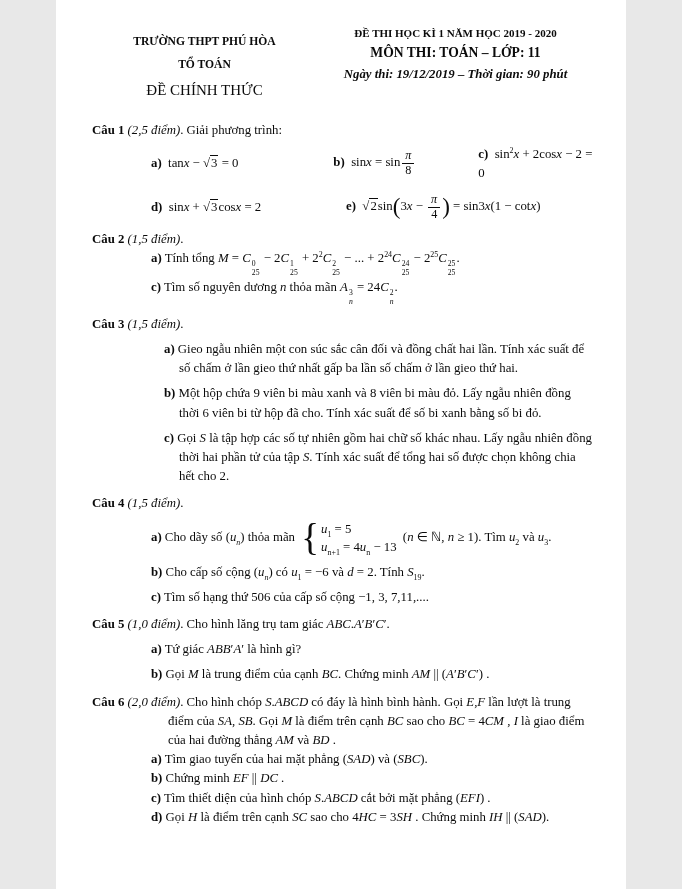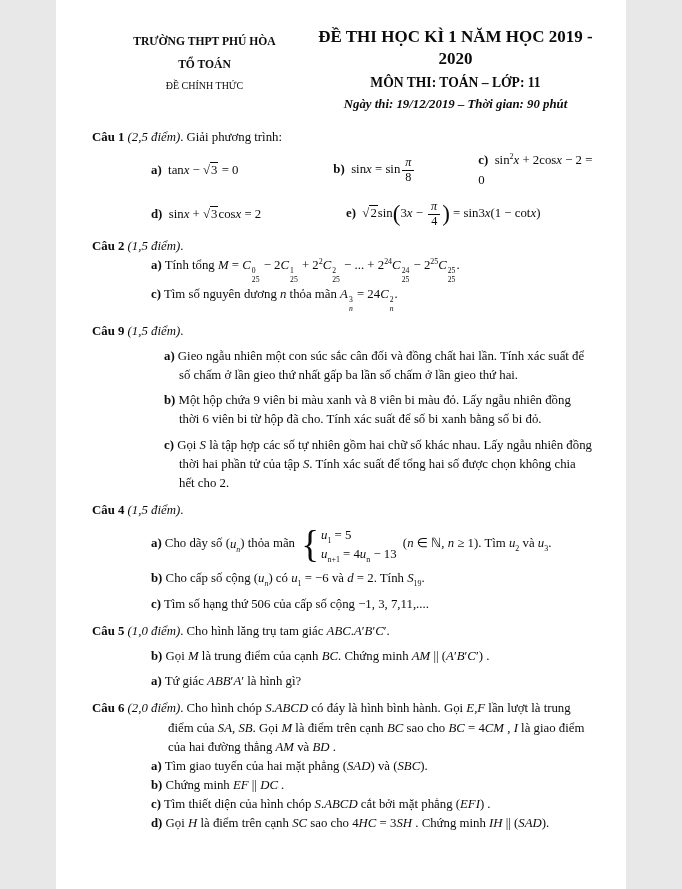--- a/index.html
+++ b/index.html
@@ -7,23 +7,23 @@
     position:relative; width:570px; height:889px; margin:0 auto;
     background:#ffffff; box-sizing:border-box;
     padding:26px 32px 18px 36px;
     font-family:"Liberation Serif", serif;
     font-size:12.8px; color:#0b0b0b; overflow:hidden;
   }
   
   .header { display:flex; margin-bottom:16px; }
   .h-left { width:225px; text-align:center; padding-top:5px; line-height:1.95; }
   .h-left .l1, .h-left .l2 { font-weight:bold; font-size:11.6px; }
-  .h-left .l3 { font-size:10px; }
+  .h-left .l3 { font-size:15px; }
   .h-right { flex:1; text-align:center; }
-  .h-title { font-weight:bold; font-size:17px; line-height:1.3; }
+  .h-title { font-weight:bold; font-size:11px; line-height:1.3; }
   .h-subject { font-weight:bold; font-size:13.6px; margin-top:5px; }
   .h-date { font-weight:bold; font-style:italic; font-size:12.8px; margin-top:6px; }
   
   .question { margin-bottom:8px; }
   .q-head { line-height:1.5; }
   .q-label { font-weight:bold;margin-top:32px; }
   .q-points { font-style:italic; }
   .q-hang { padding-left:76px; text-indent:-76px; line-height:1.5; }
   .parts { padding-left:59px; }
   .part { margin:6px 0; line-height:1.5; }
@@ -115,21 +115,21 @@
             <span>3</span>
             <span><i>n</i></span>
           </span> = 24<i>C</i><span class="ss">
             <span>2</span>
             <span><i>n</i></span>
           </span>.</div>
     </div>
   </div>
 
   <div class="question">
-    <div class="q-head"><span class="q-label">Câu 9</span> <span class="q-points">(1,5 điểm)</span><span>.</span></div>
+    <div class="q-head"><span class="q-label">Câu 3</span> <span class="q-points">(1,5 điểm)</span><span>.</span></div>
     <div class="parts">
       <div class="part hang"><b>a)</b> Gieo ngẫu nhiên một con súc sắc cân đối và đồng chất hai lần. Tính xác suất để số chấm ở lần gieo thứ nhất gấp ba lần số chấm ở lần gieo thứ hai.</div>
       <div class="part hang"><b>b)</b> Một hộp chứa 9 viên bi màu xanh và 8 viên bi màu đỏ. Lấy ngẫu nhiên đồng thời 6 viên bi từ hộp đã cho. Tính xác suất để số bi xanh bằng số bi đỏ.</div>
       <div class="part hang"><b>c)</b> Gọi <i>S</i> là tập hợp các số tự nhiên gồm hai chữ số khác nhau. Lấy ngẫu nhiên đồng thời hai phần tử của tập <i>S</i>. Tính xác suất để tổng hai số được chọn không chia hết cho 2.</div>
     </div>
   </div>
 
   <div class="question">
     <div class="q-head"><span class="q-label">Câu 4</span> <span class="q-points">(1,5 điểm)</span><span>.</span></div>
     <div class="parts">
@@ -141,22 +141,22 @@
             </span>
           </span> (<i>n</i> ∈ ℕ, <i>n</i> ≥ 1). Tìm <i>u</i><sub>2</sub> và <i>u</i><sub>3</sub>.</div>
       <div class="part"><b>b)</b> Cho cấp số cộng (<i>u<sub>n</sub></i>) có <i>u</i><sub>1</sub> = −6 và <i>d</i> = 2. Tính <i>S</i><sub>19</sub>.</div>
       <div class="part"><b>c)</b> Tìm số hạng thứ 506 của cấp số cộng −1, 3, 7,11,....</div>
     </div>
   </div>
 
   <div class="question">
     <div class="q-head"><span class="q-label">Câu 5</span> <span class="q-points">(1,0 điểm)</span><span>. Cho hình lăng trụ tam giác <i>ABC</i>.<i>A</i>′<i>B</i>′<i>C</i>′.</span></div>
     <div class="parts">
+      <div class="part"><b>a)</b> Tứ giác <i>ABB</i>′<i>A</i>′ là hình gì?</div>
       <div class="part"><b>b)</b> Gọi <i>M</i> là trung điểm của cạnh <i>BC</i>. Chứng minh <i>AM</i> || (<i>A</i>′<i>B</i>′<i>C</i>′) .</div>
-      <div class="part"><b>a)</b> Tứ giác <i>ABB</i>′<i>A</i>′ là hình gì?</div>
     </div>
   </div>
 
   <div class="question">
     <div class="q-head q-hang"><span class="q-label">Câu 6</span> <span class="q-points">(2,0 điểm)</span><span>. Cho hình chóp <i>S</i>.<i>ABCD</i> có đáy là hình bình hành. Gọi <i>E</i>,<i>F</i> lần lượt là trung điểm của <i>SA</i>, <i>SB</i>. Gọi <i>M</i> là điểm trên cạnh <i>BC</i> sao cho <i>BC</i> = 4<i>CM</i> , <i>I</i> là giao điểm của hai đường thẳng <i>AM</i> và <i>BD</i> .</span></div>
     <div class="parts">
       <div class="part sp"><b>a)</b> Tìm giao tuyến của hai mặt phẳng (<i>SAD</i>) và (<i>SBC</i>).</div>
       <div class="part sp"><b>b)</b> Chứng minh <i>EF</i> || <i>DC</i> .</div>
       <div class="part sp"><b>c)</b> Tìm thiết diện của hình chóp <i>S</i>.<i>ABCD</i> cắt bởi mặt phẳng (<i>EFI</i>) .</div>
       <div class="part sp"><b>d)</b> Gọi <i>H</i> là điểm trên cạnh <i>SC</i> sao cho 4<i>HC</i> = 3<i>SH</i> . Chứng minh <i>IH</i> || (<i>SAD</i>).</div>

